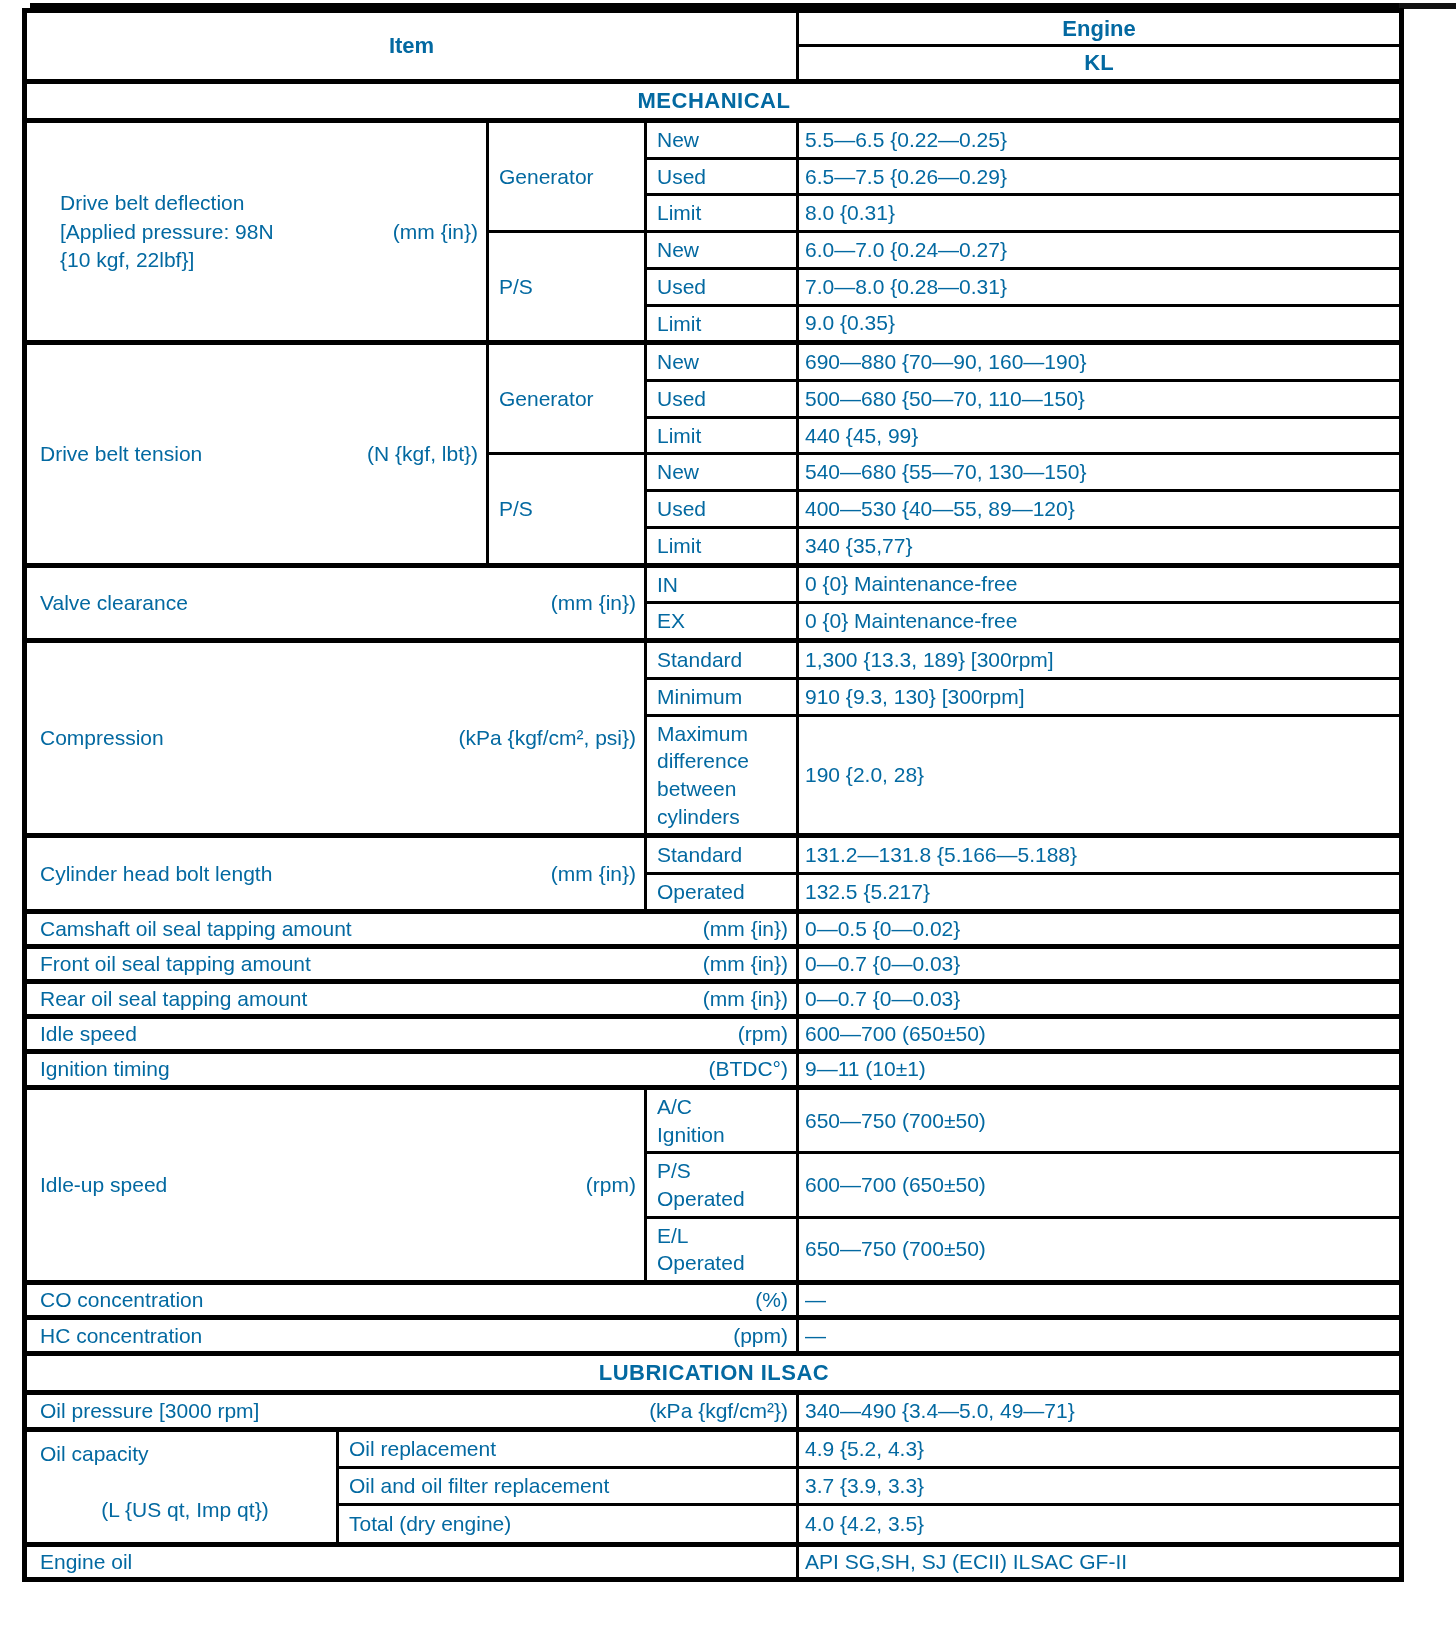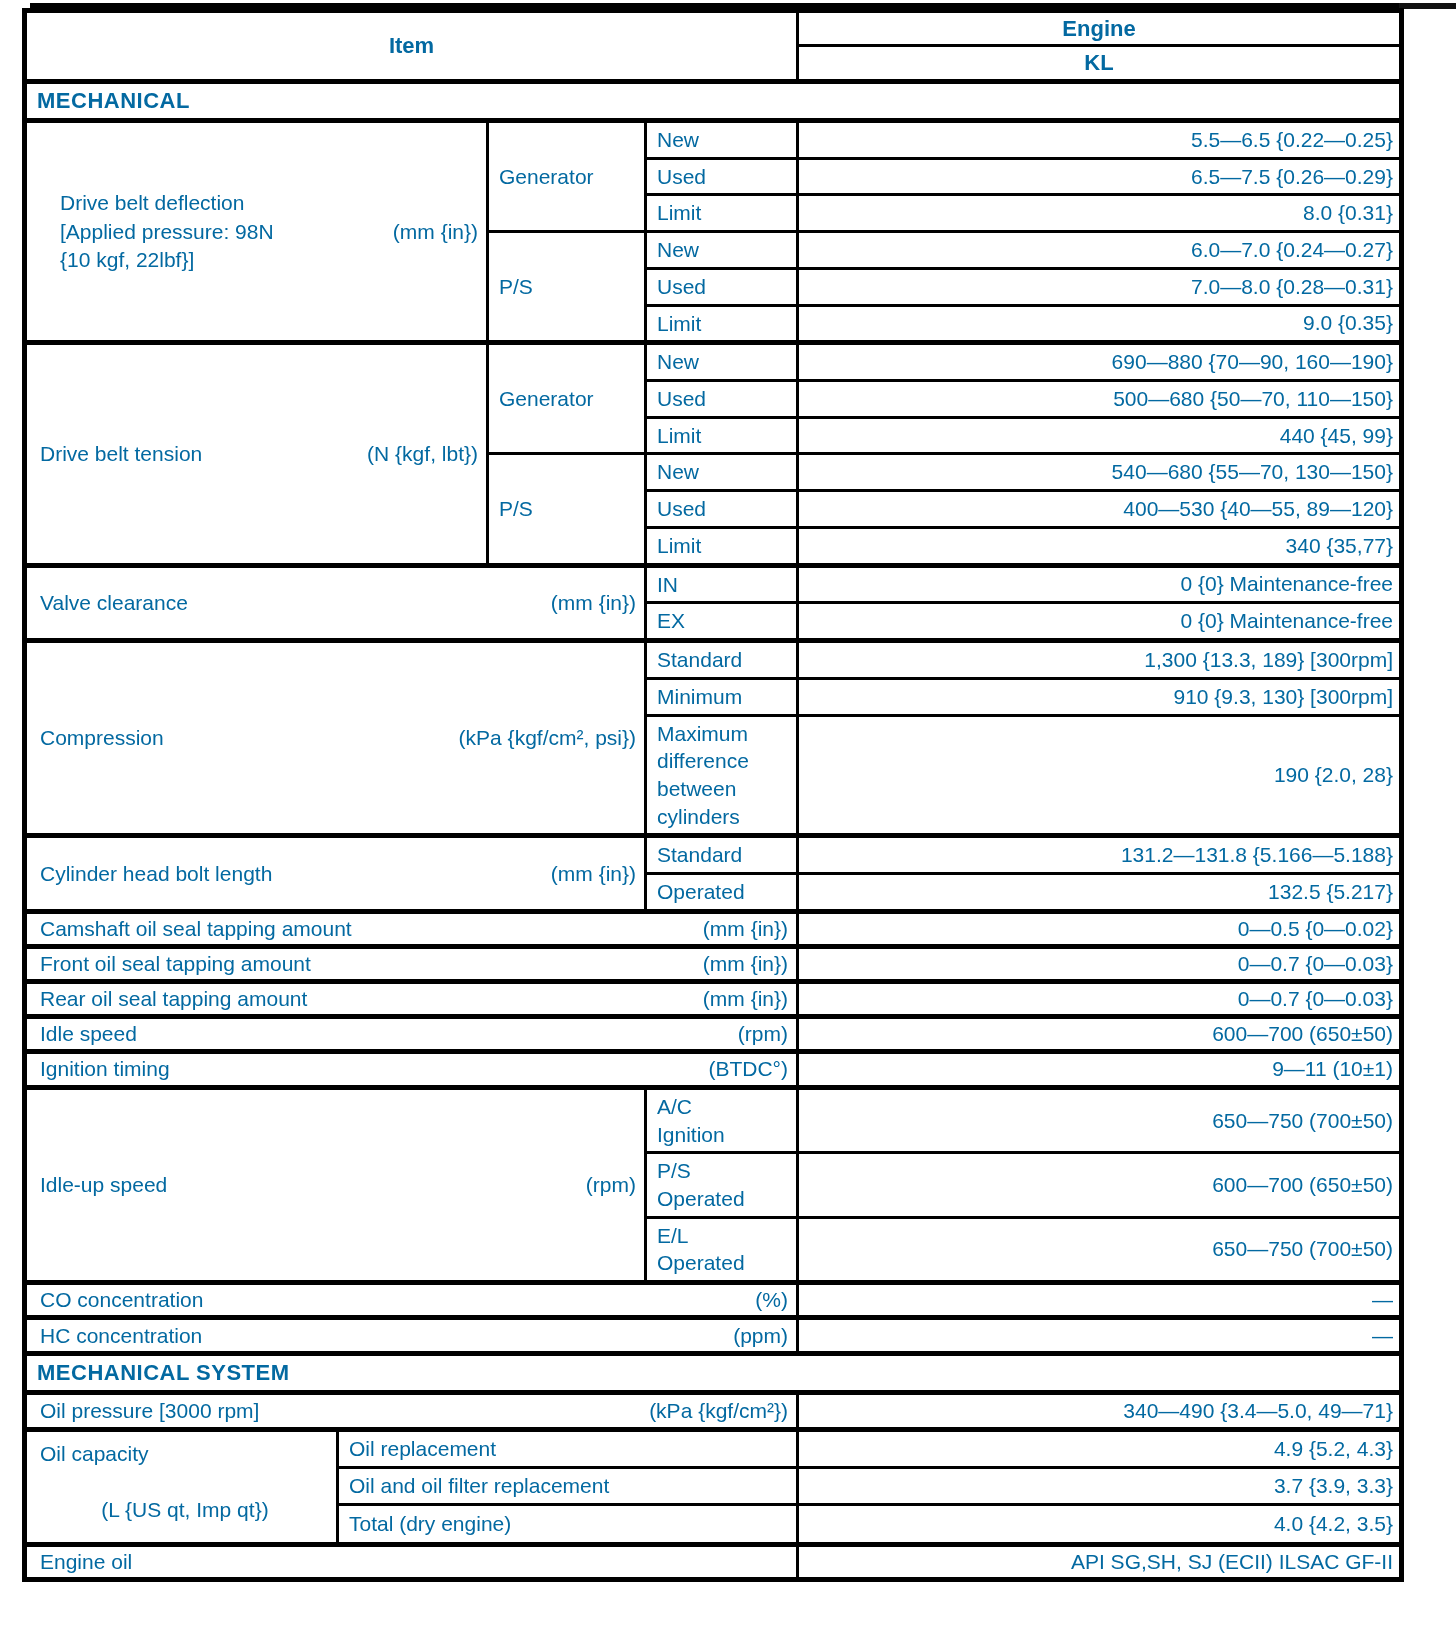--- a/index.html
+++ b/index.html
@@ -15,27 +15,27 @@
   table.spec {
     position:absolute; left:22px; top:8px; width:1377px;
     border-collapse:collapse; table-layout:fixed;
     border:5px solid #000;
   }
   td, th { border:3px solid #000; padding:0 0; vertical-align:middle; font-size:21px; font-weight:normal; overflow:hidden; }
   tr.g > td { border-top-width:5px; }
   tr.hdr > th { border-bottom-width:4px; }
 
   th.head { font-weight:bold; font-size:22px; text-align:center; }
-  td.section { font-weight:bold; font-size:22px; text-align:left; padding:4px 8px 4px 10px; letter-spacing:0.5px; }
+  td.section { font-weight:bold; font-size:22px; text-align:center; padding:4px 8px 4px 10px; letter-spacing:0.5px; }
 
   td.lab { text-align:left; padding:3px 8px 3px 13px; }
   .lr { display:flex; justify-content:space-between; align-items:baseline; gap:6px; }
   .lr .u { white-space:nowrap; padding-left:4px; }
   td.cond { text-align:left; padding:3px 4px 3px 10px; white-space:pre-line; line-height:1.32;margin-top:8px; }
-  td.val { text-align:right; padding:3px 6px; }
+  td.val { text-align:left; padding:3px 6px; }
   .stack { line-height:1.34;margin-left:20px; }
 
   td.capacity-cell { vertical-align:top; }
   .cap-wrap { display:flex; flex-direction:column; justify-content:space-between; height:100%; min-height:96px; padding:10px 6px 6px 13px; box-sizing:border-box; }
   .cap-unit { text-align:center; }
 </style>
 </head>
 <body>
 
 <div class="page">
@@ -263,21 +263,21 @@
       <td class="lab" colspan="4">
         <div class="lr">
           <span>HC concentration</span>
           <span class="u">(ppm)</span>
         </div>
       </td>
       <td class="val">—</td>
     </tr>
 
     <tr style="height:34px" class="g">
-      <td class="section" colspan="5">MECHANICAL SYSTEM</td>
+      <td class="section" colspan="5">LUBRICATION ILSAC</td>
     </tr>
 
     <tr style="height:37px" class="g">
       <td class="lab" colspan="4">
         <div class="lr">
           <span>Oil pressure [3000 rpm]</span>
           <span class="u">(kPa {kgf/cm²})</span>
         </div>
       </td>
       <td class="val">340—490 {3.4—5.0, 49—71}</td>

